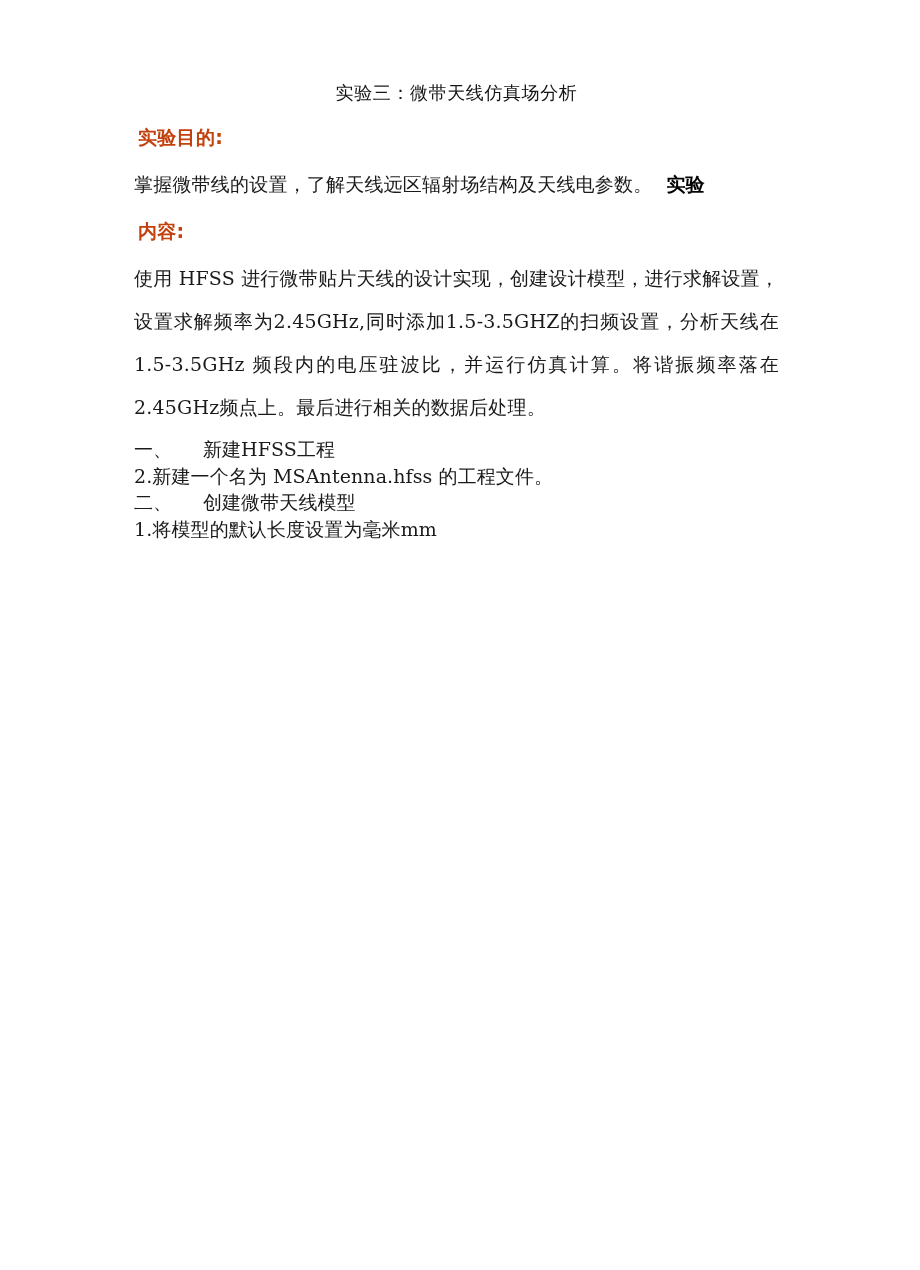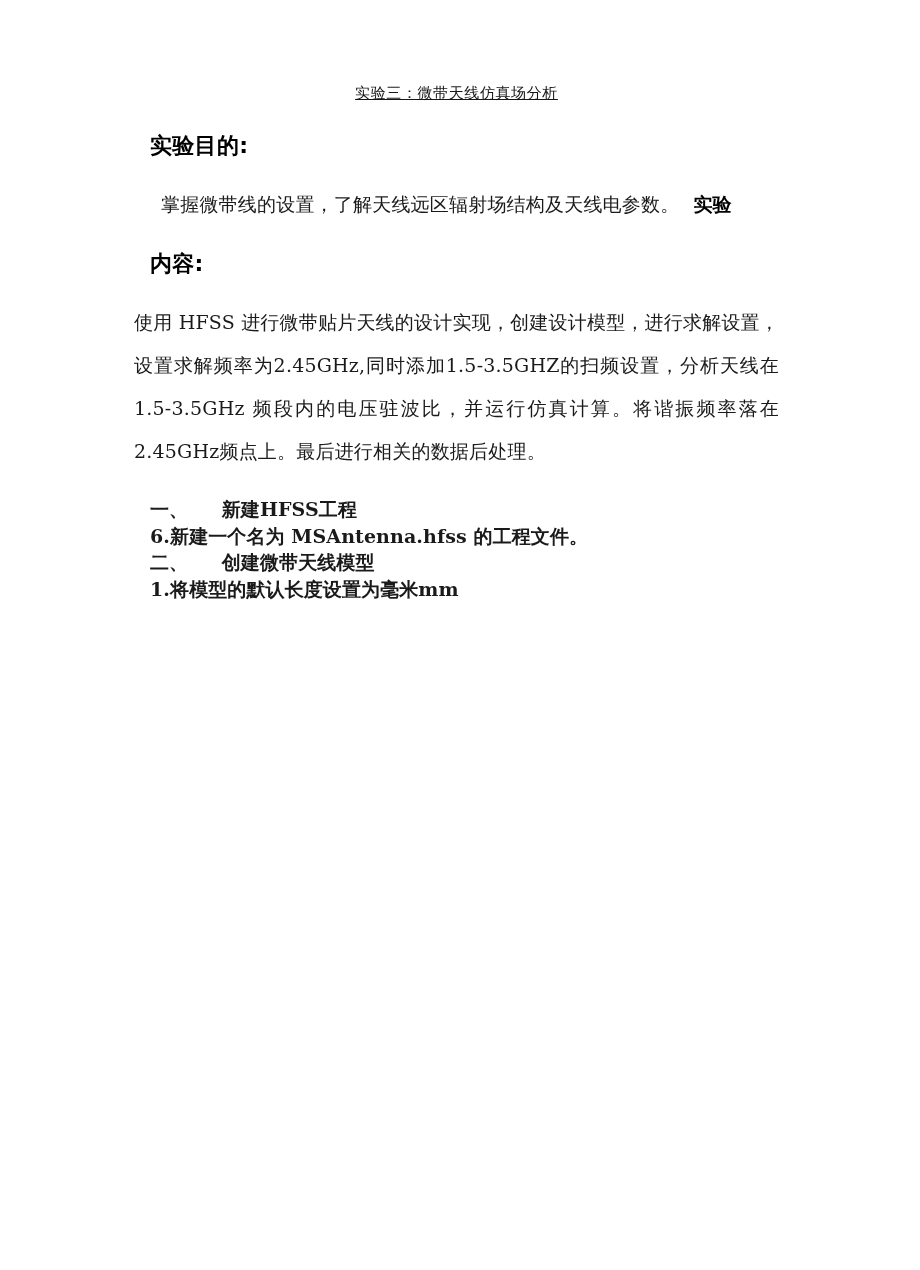--- a/index.html
+++ b/index.html
@@ -30,64 +30,62 @@
     position: absolute;
     left: 134px;
     top: 78px;
     width: 645px;
   }
 
   
   .doc-title {
     text-align: center;
     font-family: "DejaVu Serif", "Liberation Serif", serif;
-    font-size: 15px;
+    font-size: 18px;
     font-weight: 400;
     letter-spacing: 0.6px;
     line-height: 30px;
     margin: 0 0 8px 0;
     color: #161616;
-    text-decoration: underline;
   }
 
   
   .h-bold {
     font-family: "DejaVu Sans", "Liberation Sans", sans-serif;
     font-weight: 700;
-    font-size: 22px;
+    font-size: 19px;
     line-height: 43px;
     letter-spacing: 0.3px;
-    color: #000000;
-    margin: 16px;
+    color: #c2410c;
+    margin: 4px;
   }
 
   
   .p-loose {
     font-size: 19px;
     line-height: 43px;
     letter-spacing: 0.2px;
     margin: 0;
     text-align: justify;
     text-justify: inter-ideograph;
     color: #1a1a1a;
   }
-  .p-loose.nojust { text-align: left; margin-left: 27px; }
+  .p-loose.nojust { text-align: left; }
 
   
   .inline-bold {
     font-family: "DejaVu Sans", "Liberation Sans", sans-serif;
     font-weight: 700;
     color: #000000;
   }
 
   
   .block-tight {
-    margin: 16px;
+    margin: 0;
     padding: 0;
-    font-weight: bold;
   }
   .p-tight {
     font-size: 19px;
     line-height: 26.5px;
     letter-spacing: 0.1px;
     margin: 0;
     text-align: left;
     color: #1a1a1a;
     white-space: pre-wrap;
   }
@@ -110,19 +108,19 @@
 
     <p class="p-loose">使用 HFSS 进行微带贴片天线的设计实现，创建设计模型，进行求解设置，设置求解频率为2.45GHz,同时添加1.5-3.5GHZ的扫频设置，分析天线在 1.5-3.5GHz 频段内的电压驻波比，并运行仿真计算。将谐振频率落在2.45GHz频点上。最后进行相关的数据后处理。</p>
 
 
 
 
     <div class="gap-sm"></div>
 
     <div class="block-tight">
       <p class="p-tight">一、     新建HFSS工程</p>
-      <p class="p-tight">6.新建一个名为 MSAntenna.hfss 的工程文件。</p>
+      <p class="p-tight">2.新建一个名为 MSAntenna.hfss 的工程文件。</p>
       <p class="p-tight">二、     创建微带天线模型</p>
       <p class="p-tight">1.将模型的默认长度设置为毫米mm</p>
     </div>
 
   </div>
 </div>
 
 </body></html>

